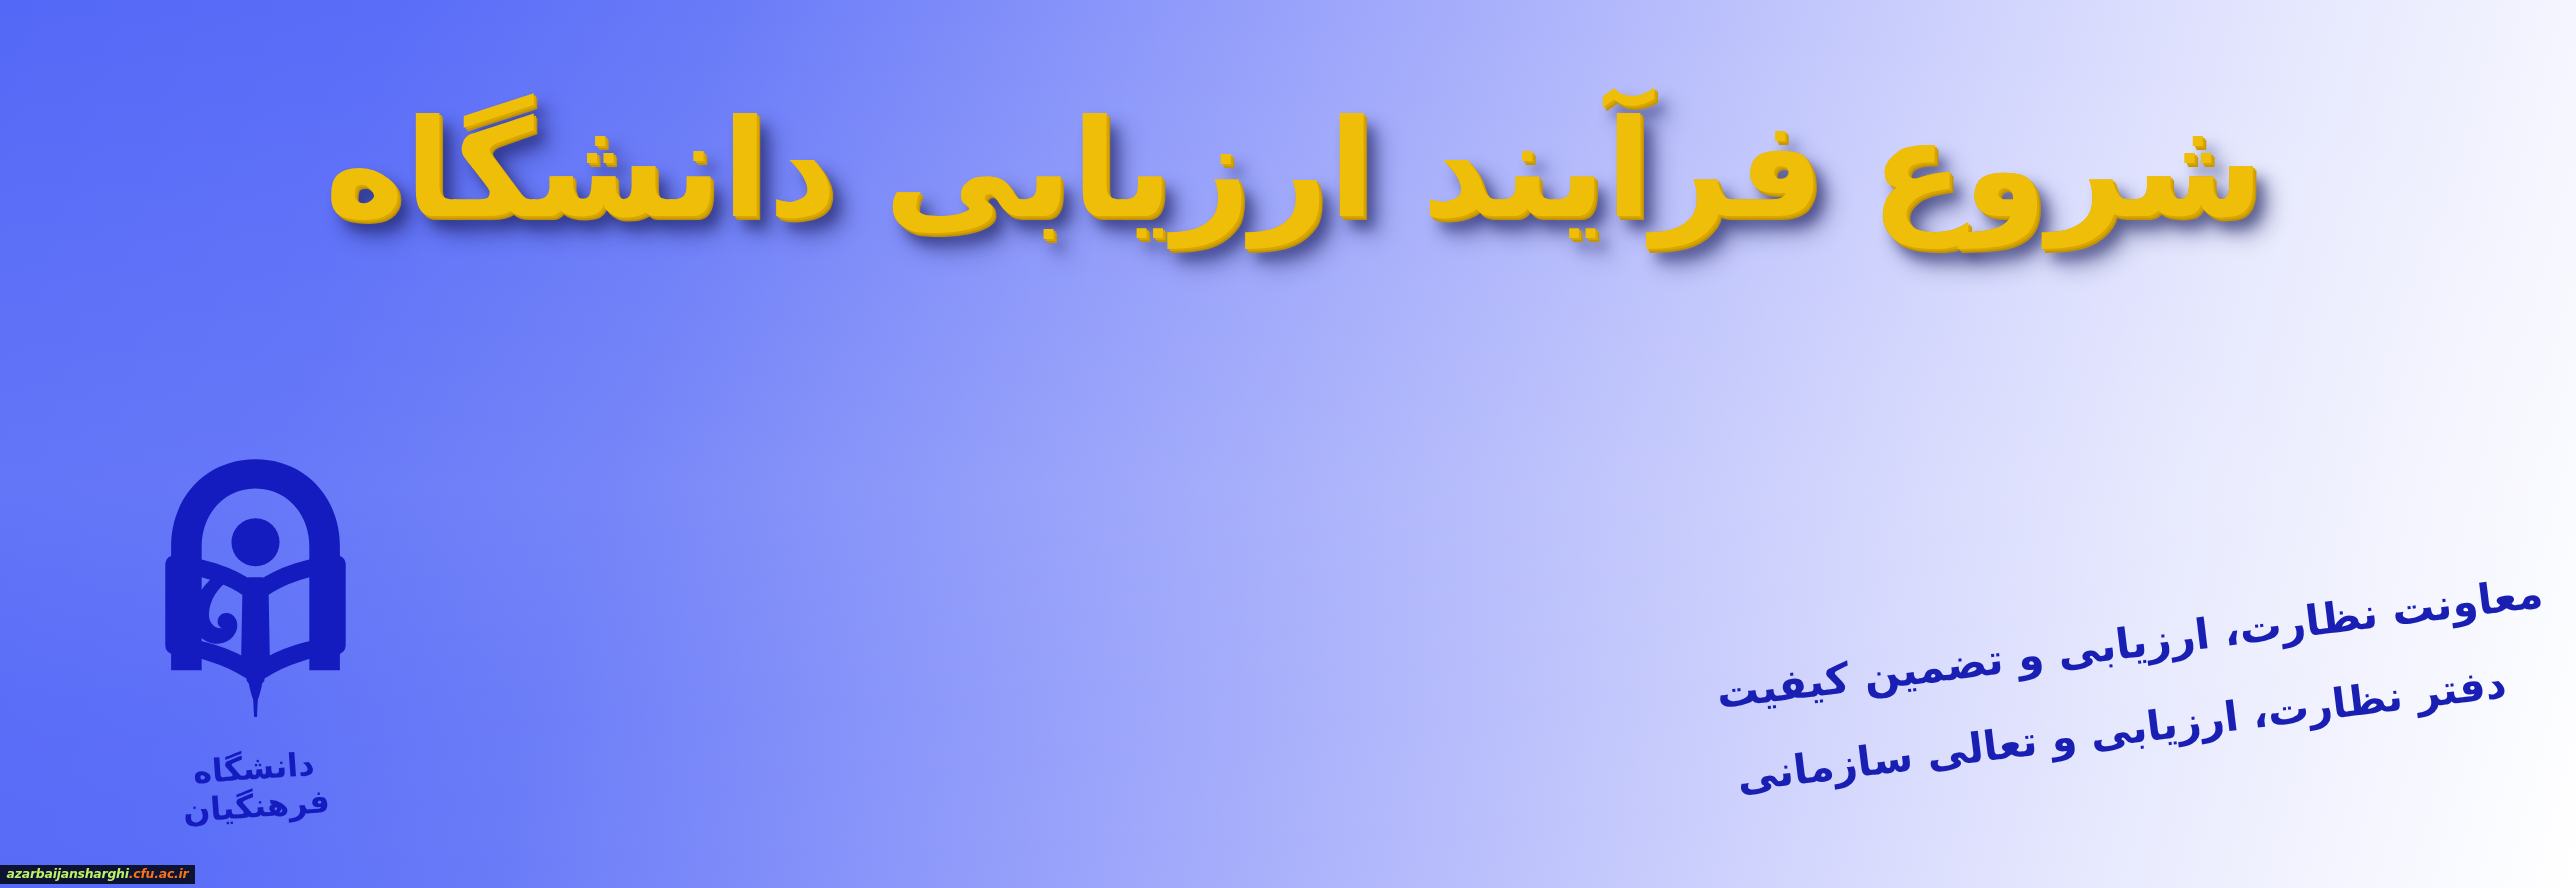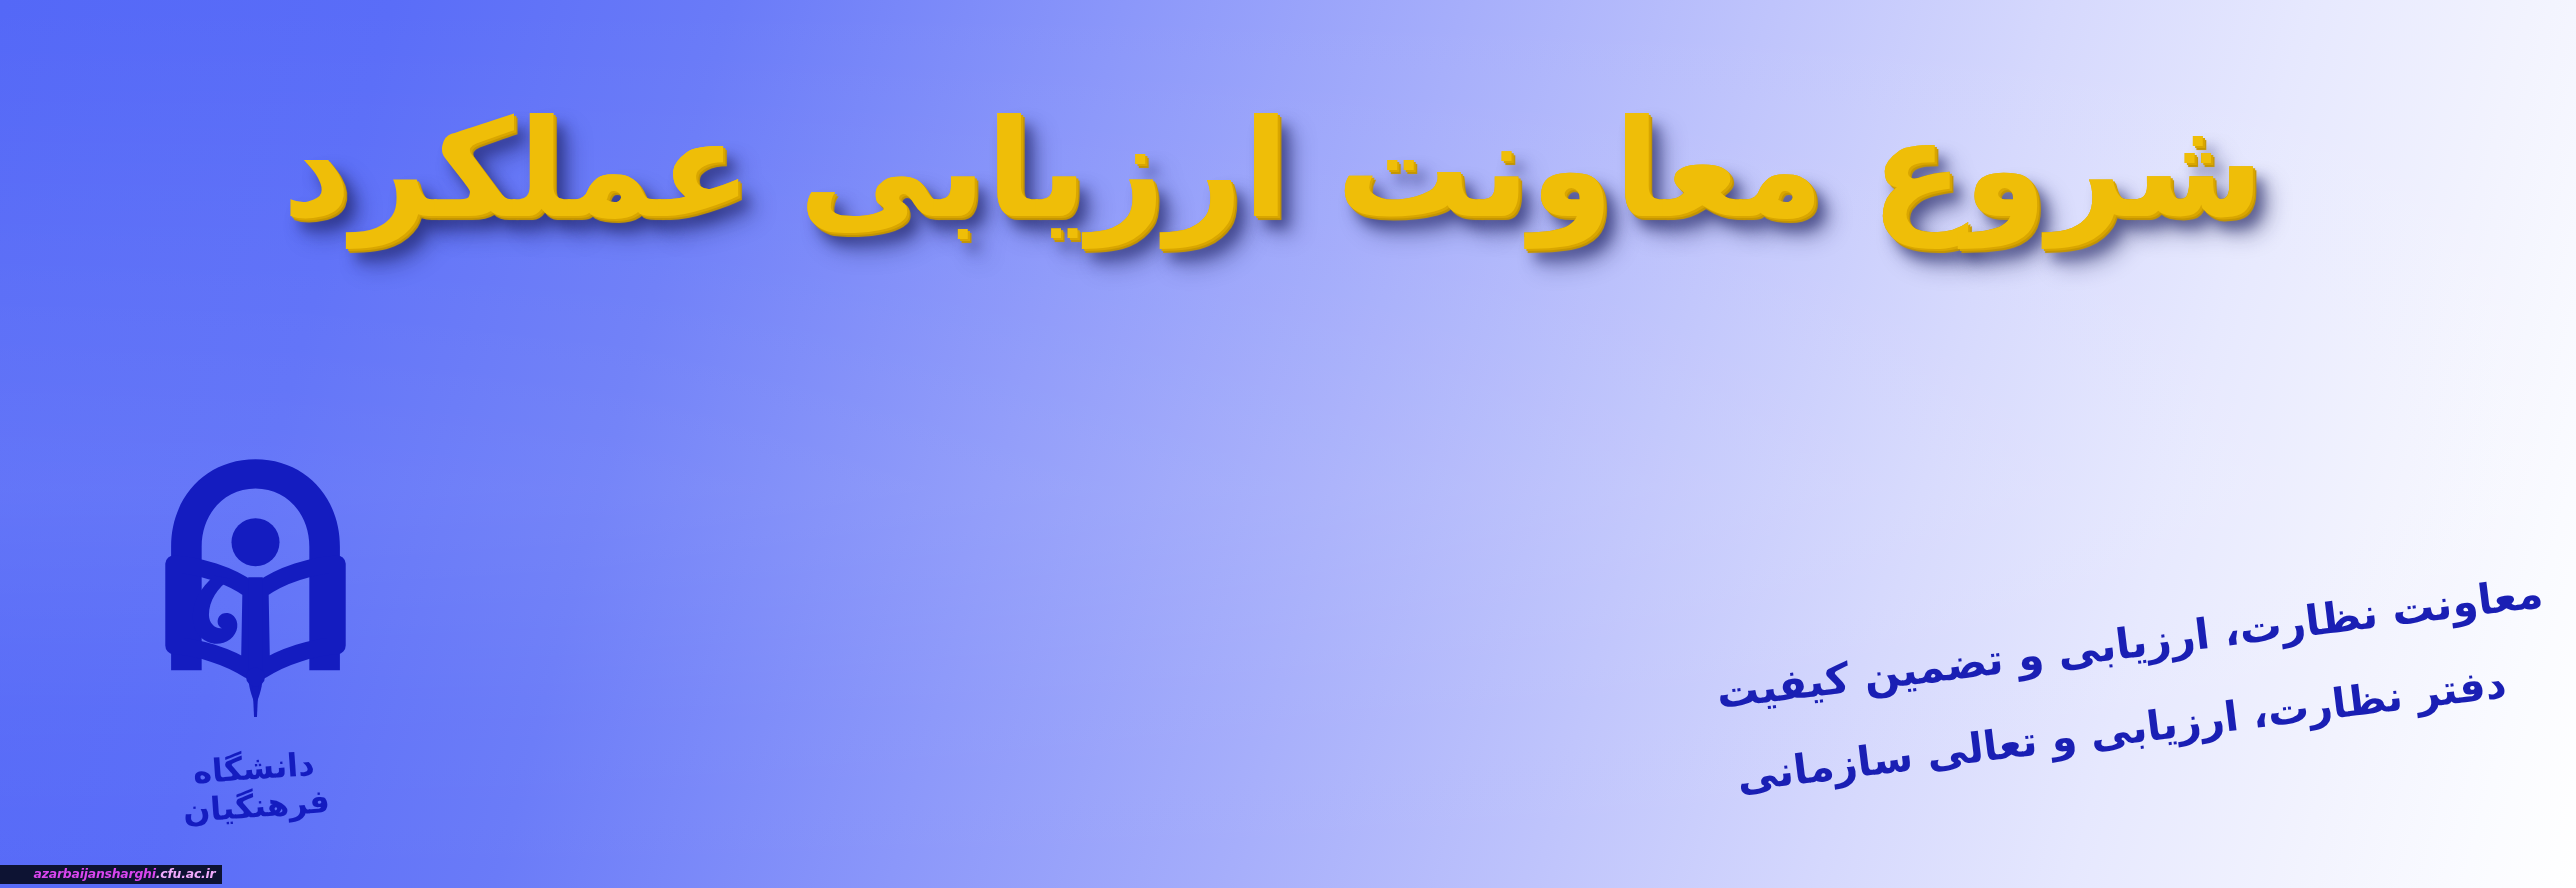--- a/index.html
+++ b/index.html
@@ -150,30 +150,30 @@
     font-family: "DejaVu Sans", sans-serif;
     font-style: italic;
     font-weight: 700;
     font-size: 12.4px;
     letter-spacing: -0.2px;
     line-height: 1.1;
     direction: ltr;
     z-index: 20;
     white-space: nowrap;
   }
-  .wm-name { color: #d946ef; margin-left: 27px; }
-  .wm-tld  { color: #f0abfc; }
+  .wm-name { color: #bef264; }
+  .wm-tld  { color: #f97316; }
 </style>
 </head>
 <body>
 
 <div id="banner">
 
   <div class="title-block">
-    <div class="title-line title-line-1">شروع معاونت ارزیابی عملکرد</div>
+    <div class="title-line title-line-1">شروع فرآیند ارزیابی دانشگاه</div>
   </div>
 
   <div class="logo-wrap">
     <svg class="logo-mark" viewBox="0 0 320 400" aria-hidden="true">
       <g fill="#141cc0">
 
         <path d="M160 6
                  C 92 6, 44 58, 44 126
                  L 44 296
                  L 86 296

